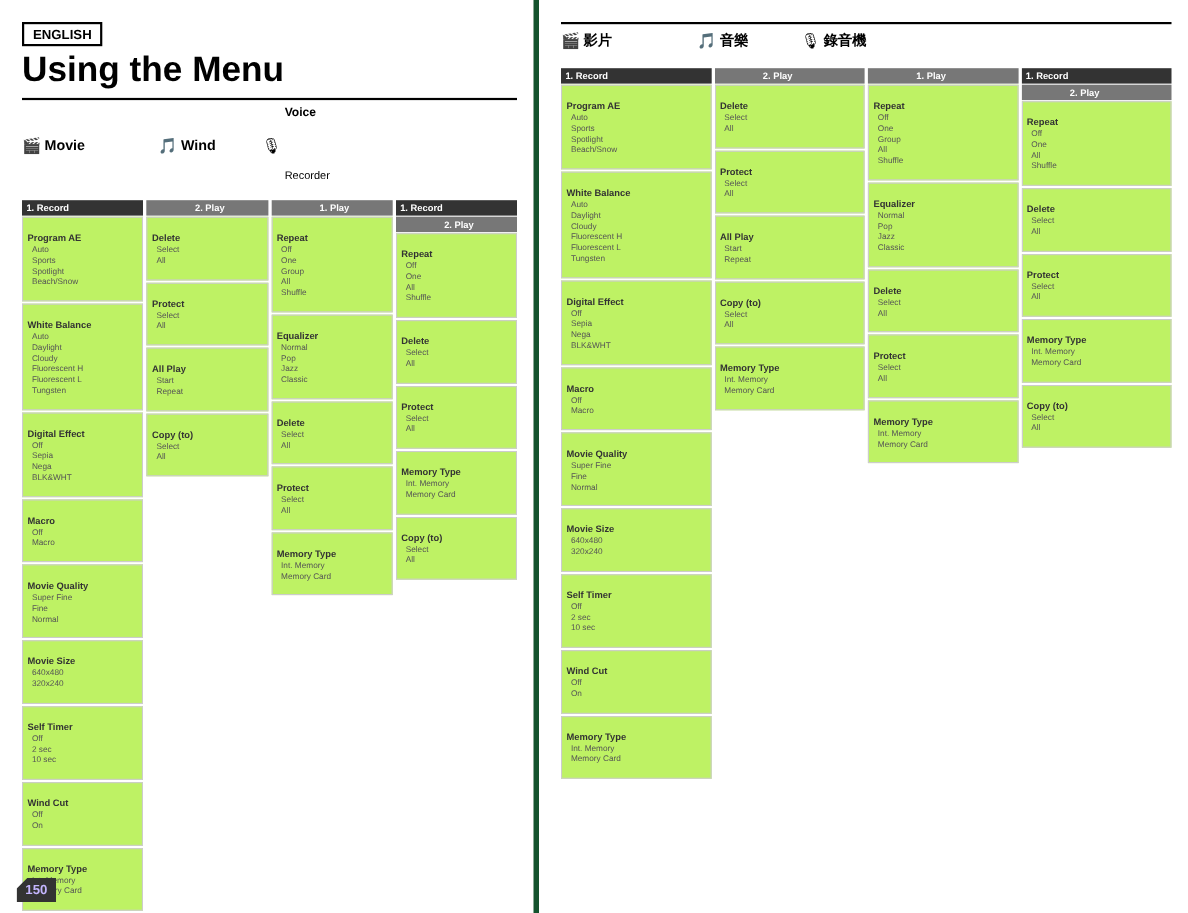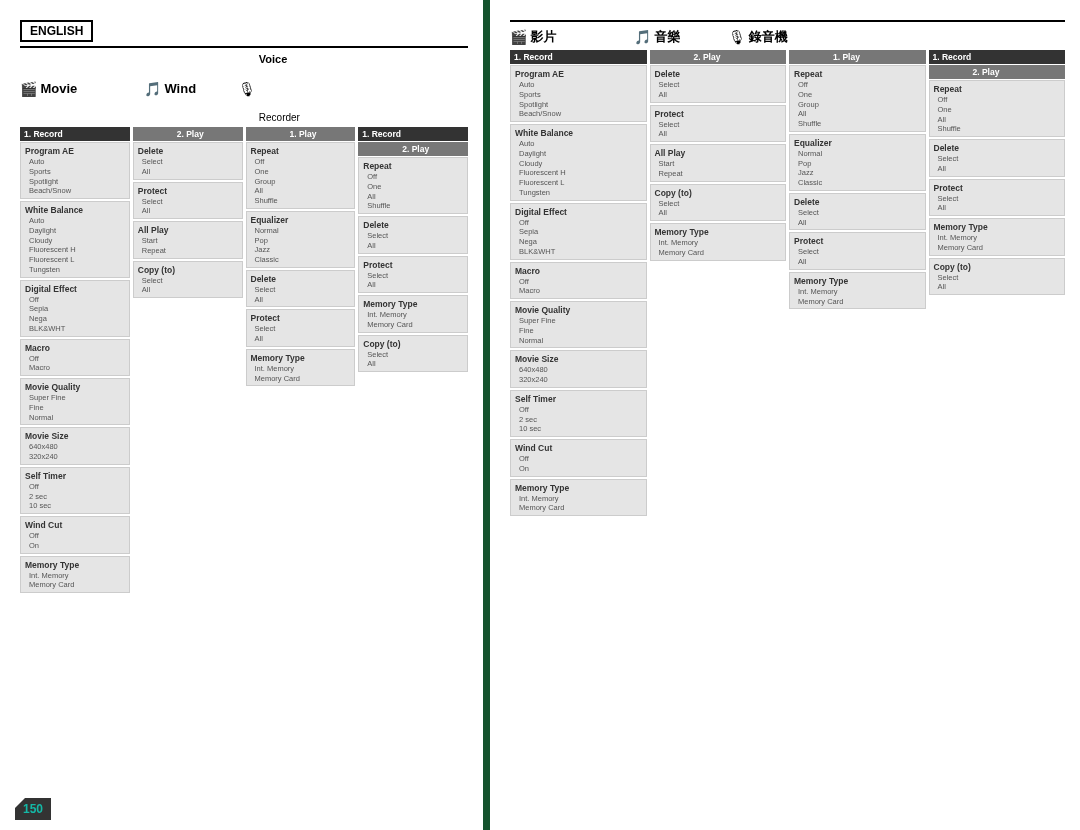--- a/index.html
+++ b/index.html
@@ -12,21 +12,21 @@
       overflow: hidden;
     }
     .page {
       display: flex;
       width: 1080px;
       height: 830px;
     }
     .left-half {
       width: 490px;
       padding: 20px 15px 10px 20px;
-      border-right: 7px solid #14532d;
+      border-right: 5px solid #14532d;
       position: relative;
     }
     .right-half {
       width: 590px;
       padding: 20px 15px 10px 20px;
       position: relative;
     }
     .lang-badge {
       display: inline-block;
       border: 2px solid #000;
@@ -79,30 +79,30 @@
       padding: 1px 0;
     }
     .menu-item-sub {
       font-size: 7.5px;
       color: #555;
       padding-left: 4px;
       line-height: 1.3;
     }
     .menu-box {
       border: 1px solid #ccc;
-      background: #e5e5e5;
-      padding: 2px 4px;
+      background: #bef264;
+      padding: 12px 4px;
       margin-bottom: 2px;
     }
     .page-num {
       position: absolute;
       bottom: 10px;
       left: 15px;
       background: #333;
-      color: #14b8a6;
+      color: #c4b5fd;
       font-weight: bold;
       font-size: 12px;
       padding: 4px 8px;
       clip-path: polygon(10px 0%, 100% 0%, 100% 100%, 0% 100%, 0% 10px);
     }
     .headers-row {
       display: flex;
       gap: 4px;
       margin-bottom: 4px;
     }
@@ -116,31 +116,33 @@
       font-size: 10px;
       line-height: 1;
     }
     .cols-4 {
       display: flex;
       gap: 3px;
     }
     .col-q {
       flex: 1;
       min-width: 0;
+      margin-top: 12px;
     }
   </style>
 </head>
 <body>
 
 <div class="page">
 
   <div class="left-half">
     <div style="display:flex; justify-content:space-between; align-items:flex-start;">
       <div>
         <div class="lang-badge">ENGLISH</div>
+        <div class="page-title">Using the Menu</div>
       </div>
     </div>
 
     <div class="section-divider"></div>
 
     <div class="headers-row">
       <div style="width:120px; display:flex; align-items:center; gap:3px;">
         <span style="font-size:14px;">🎬</span>
         <span style="font-size:13px; font-weight:bold;">Movie</span>
       </div>

